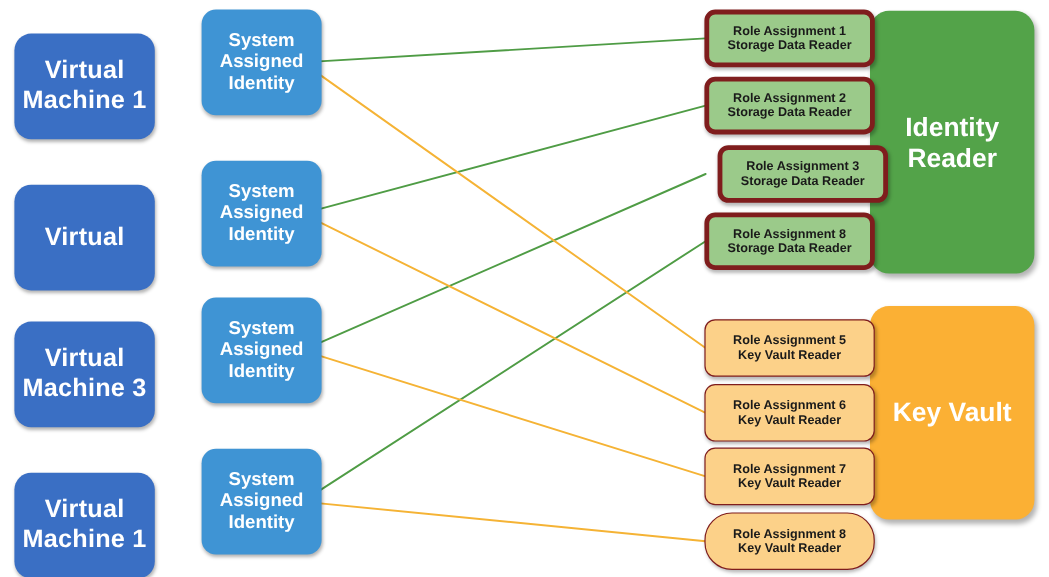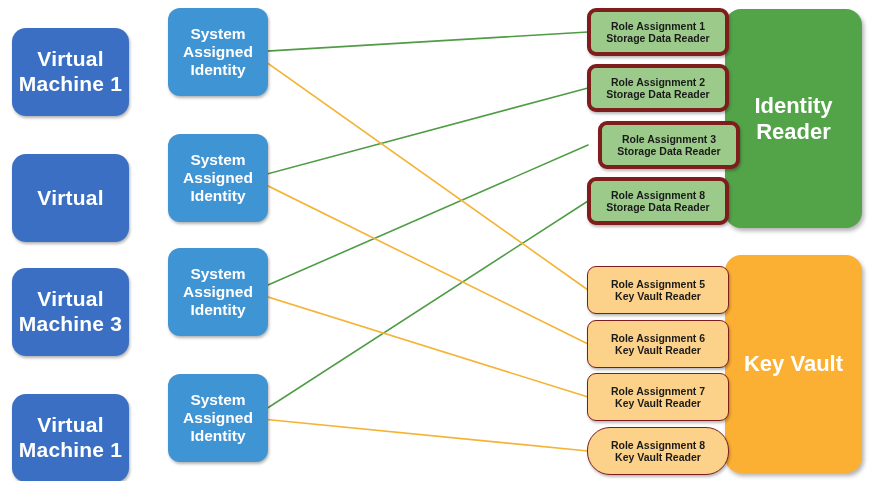--- a/index.html
+++ b/index.html
@@ -214,19 +214,19 @@
       <span class="lbl">Key Vault Reader</span>
     </span>
   </div>
 
   <div class="node res-box res-storage" style="left:725px; top:9px; height:219px;">
     <span>
       <span class="lbl">Identity</span>
       <span class="lbl">Reader</span>
     </span>
   </div>
-  <div class="node res-box res-vault" style="left:725px; top:255px; height:218px;">
+  <div class="node res-box res-vault" style="left:725px; top:255px; height:178px;">
     <span>
       <span class="lbl">Key Vault</span>
     </span>
   </div>
 
 </div>
 
 </body></html>

